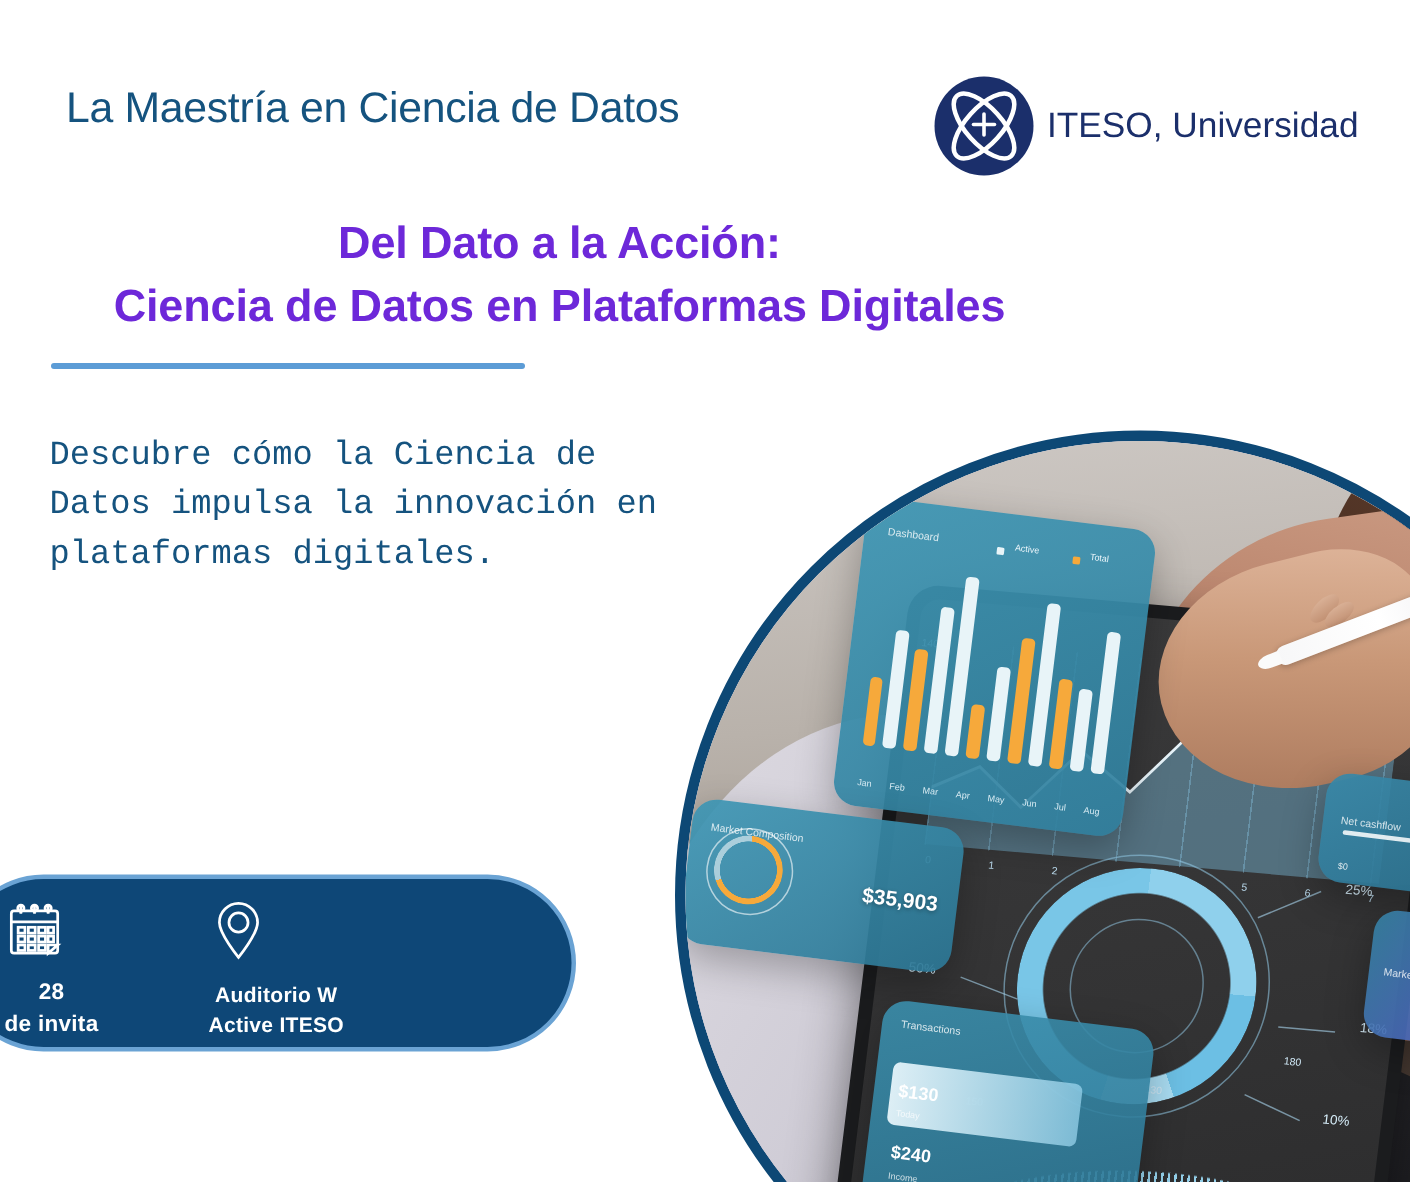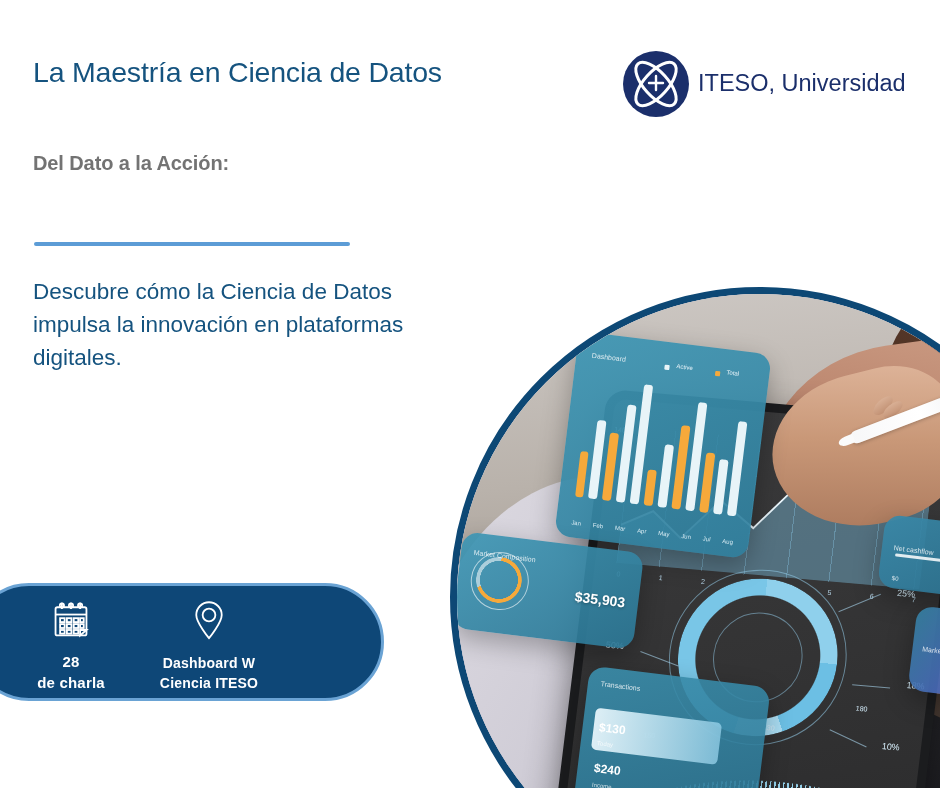--- a/index.html
+++ b/index.html
@@ -10,25 +10,26 @@
     overflow: hidden;
   }
   .poster { position: relative; width: 940px; height: 788px; background: #fff; overflow: hidden; }
 
   
   .headline {
     position: absolute; left: 33px; top: 52px; width: 540px;
     color: #15537f; font-size: 28.5px; font-weight: 400; line-height: 41px;
     letter-spacing: -0.2px;
   }
-  .headline .ln { display: block; }
+  .headline .ln { display: block; margin-left: 11px; }
   .title-bold {
     position: absolute; left: 33px; top: 142px; width: 680px;
-    color: #737373; font-size: 20px; font-weight: 700; line-height: 42px;
+    color: #6d28d9; font-size: 30px; font-weight: 700; line-height: 42px;
     letter-spacing: -0.1px;
+    text-align: center;
   }
   .title-bold .ln { display: block; }
 
   .divider {
     position: absolute; left: 34px; top: 242px;
     width: 316px; height: 4px; background: #5c9cd6; border-radius: 2px;
   }
 
   
   .logo-wrap { position: absolute; left: 620px; top: 48px; width: 300px; height: 72px; }
@@ -36,41 +37,41 @@
   .logo-text {
     position: absolute; left: 78px; top: 8px;
     font-family: Liberation Sans, sans-serif;
     color: #1b2f6b; font-size: 23.5px; line-height: 28px; white-space: nowrap; margin-top: 13px;
   }
   .logo-text .l1 { display: block; }
   .logo-text .l2 { display: block; }
 
   
   .body-copy {
-    position: absolute; left: 33px; top: 275px; width: 420px;
-    color: #15537f; font-size: 22.5px; line-height: 33px; font-weight: 400;
+    position: absolute; left: 33px; top: 287px; width: 420px;
+    color: #15537f; font-size: 22.5px; line-height: 33px; font-weight: 400; font-family: Liberation Mono, monospace;
   }
   .body-copy p { margin: 0; }
   .body-copy p + p { margin-top: 33px; }
 
   
   .info-pill {
     position: absolute; left: -30px; top: 583px;
     width: 414px; height: 118px;
     background: #0e4777;
     border: 3px solid #6aa3d4;
     border-radius: 59px;
     display: flex; align-items: flex-start;
   }
   .info-items {
     position: absolute; left: 30px; top: 0; width: 384px; height: 112px;
     display: flex; align-items: flex-start;
   }
   .info-item {
-    display: flex; flex-direction: column; align-items: center;
+    display: flex; flex-direction: column; align-items: flex-start;
     padding-top: 10px;
   }
   .info-item.date { width: 136px; }
   .info-item.time { width: 105px; }
   .info-item.place { width: 140px; }
   .info-icon { height: 48px; display: flex; align-items: center; justify-content: center; }
   .info-text {
     margin-top: 7px; color: #ffffff; font-size: 15px; font-weight: 700;
     line-height: 21px; text-align: center; letter-spacing: 0.2px;
   }
@@ -328,20 +329,21 @@
 <body>
 
 <div class="poster">
 
   <div class="headline">
     <span class="ln">La Maestría en Ciencia de Datos</span>
   </div>
 
   <div class="title-bold">
     <span class="ln">Del Dato a la Acción:</span>
+    <span class="ln">Ciencia de Datos en Plataformas Digitales</span>
   </div>
 
   <div class="divider"></div>
 
   <div class="logo-wrap">
     <div class="logo-mark">
       <svg viewBox="0 0 68 68" width="68" height="68" aria-hidden="true">
         <circle cx="34" cy="34" r="33" fill="#1b2f6b"></circle>
         <g fill="none" stroke="#ffffff" stroke-width="3">
           <ellipse cx="34" cy="34" rx="12" ry="27" transform="rotate(42 34 34)"></ellipse>
@@ -387,37 +389,37 @@
               <rect x="32" y="26.5" width="4" height="4.3"></rect>
               <rect x="10" y="33" width="5" height="4"></rect>
               <rect x="17.5" y="33" width="5" height="4"></rect>
               <rect x="25" y="33" width="5" height="4"></rect>
               <path d="M32 39 L32 33 L39 33 Z"></path>
             </g>
           </svg>
         </div>
         <div class="info-text">
           <span class="l">28</span>
-          <span class="l">de charla</span>
+          <span class="l">de invita</span>
         </div>
       </div>
 
 
       <div class="info-item place">
         <div class="info-icon">
           <svg viewBox="0 0 44 44" width="40" height="40" aria-hidden="true">
             <g fill="none" stroke="#ffffff" stroke-width="2">
               <path d="M22 42 C22 42 36 25 36 16.5 C36 8.8 29.7 2.5 22 2.5 C14.3 2.5 8 8.8 8 16.5 C8 25 22 42 22 42 Z"></path>
               <circle cx="22" cy="16.5" r="7"></circle>
             </g>
           </svg>
         </div>
         <div class="info-text">
-          <span class="l">Dashboard W</span>
-          <span class="l">Ciencia ITESO</span>
+          <span class="l">Auditorio W</span>
+          <span class="l">Active ITESO</span>
         </div>
       </div>
 
     </div>
   </div>
 
   <div class="photo-circle">
     <div class="photo-inner">
       <div class="bg-couch"></div>
       <div class="bg-wall"></div>

